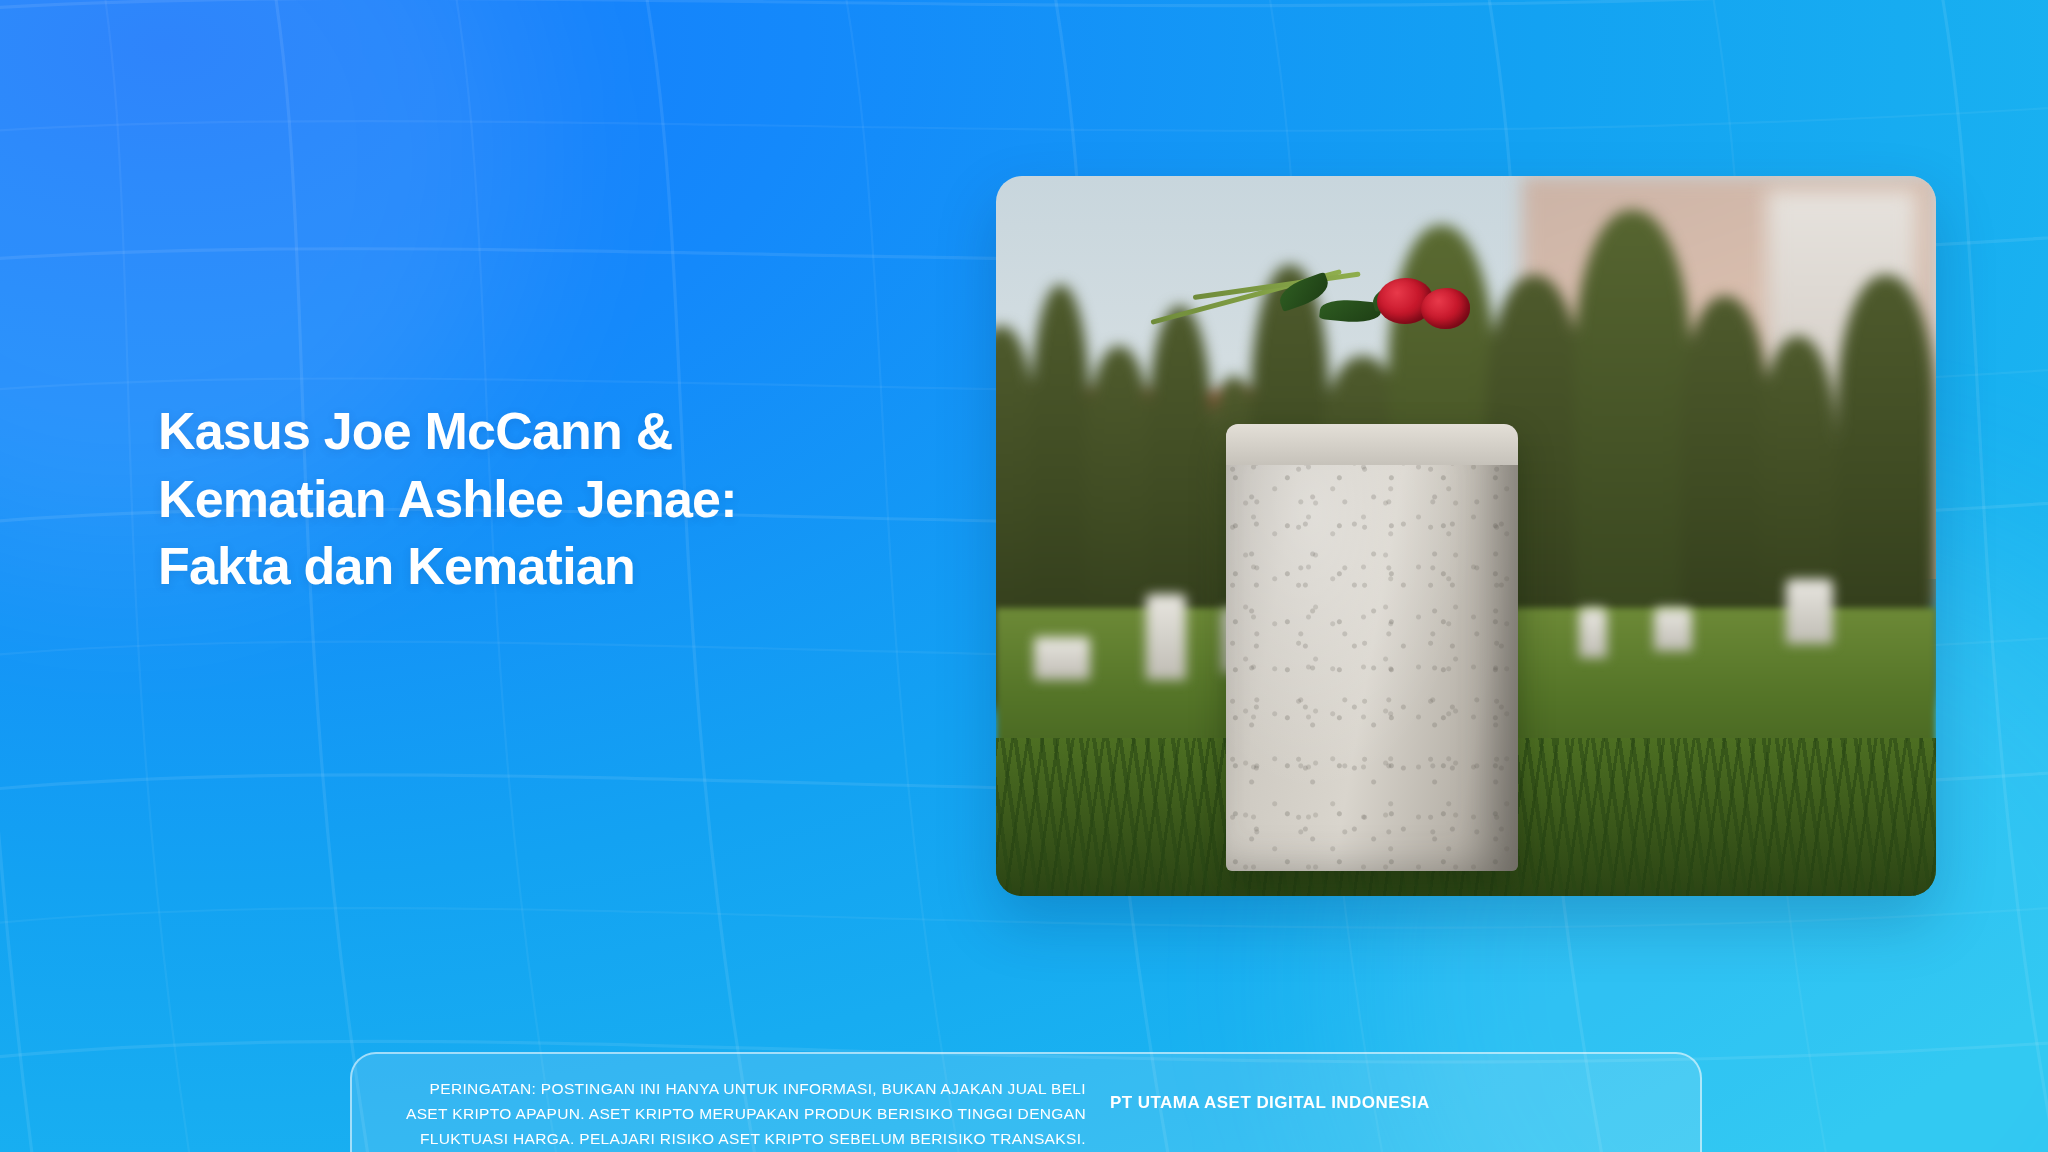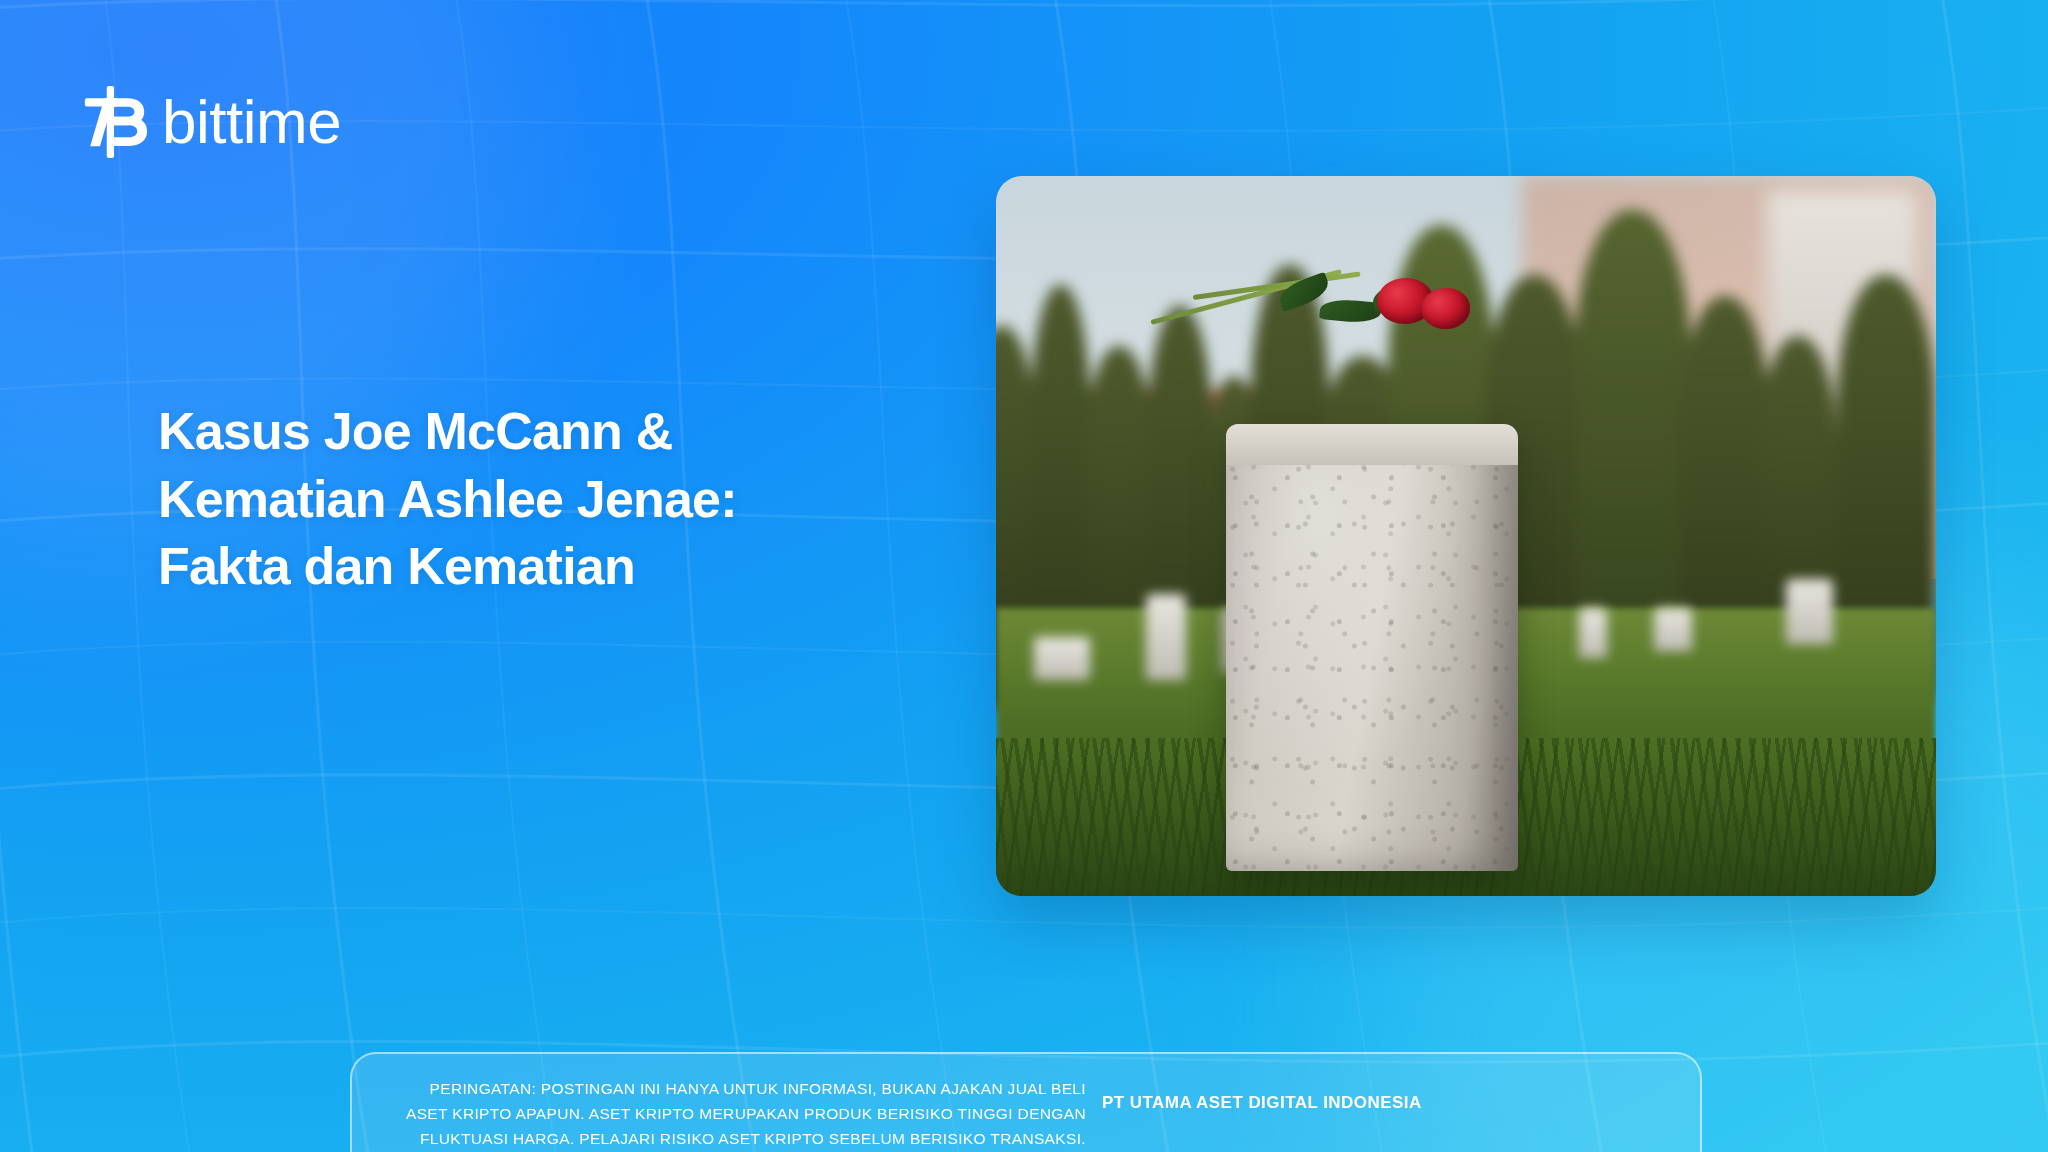--- a/index.html
+++ b/index.html
@@ -211,21 +211,21 @@
   .disc-left{
     flex:0 0 700px;
     color:#ffffff;
     font-size:15.5px;
     font-weight:400;
     line-height:1.62;
     letter-spacing:.35px;
   }
   .disc-left p{ white-space:nowrap;text-align:right; }
   .disc-right{
-    margin-left:16px;
+    margin-left:24px;
     color:#ffffff;
     font-size:17px;
     font-weight:700;
     line-height:1.58;
     letter-spacing:.45px;
     padding-top:14px;
   }
   .disc-right p{ white-space:nowrap; }
 </style>
 </head>
@@ -258,39 +258,20 @@
       <path class="thin" d="M -40 478 C 520 402, 1340 520, 2360 428"></path>
       <path d="M -40 612 C 520 530, 1340 656, 2360 562"></path>
       <path class="thin" d="M -40 748 C 520 660, 1340 792, 2360 698"></path>
       <path d="M -40 884 C 520 792, 1340 928, 2360 834"></path>
       <path class="thin" d="M -40 1020 C 520 924, 1340 1064, 2360 970"></path>
       <path d="M -40 1156 C 520 1056, 1340 1200, 2360 1106"></path>
       <path class="thin" d="M -40 1292 C 520 1188, 1340 1336, 2360 1242"></path>
     </svg>
   </div>
 
-  <div class="logo">
-    <svg class="logo-mark" viewBox="0 0 64 74" aria-hidden="true">
-      <g fill="#ffffff">
-
-        <rect x="22.5" y="0" width="7.5" height="74" rx="2"></rect>
-
-        <rect x="0" y="12.5" width="34" height="8.5" rx="2"></rect>
-
-        <path d="M 20 12.5 L 30 12.5 L 15.5 62 L 5.5 62 Z"></path>
-
-        <path d="M 30 12.5 L 44 12.5 C 54.5 12.5 61 18 61 26.4 C 61 34.8 54.5 40.3 44 40.3 L 30 40.3 L 30 31.6 L 43.2 31.6
-                 C 48 31.6 51 29.6 51 26.4 C 51 23.2 48 21.2 43.2 21.2 L 30 21.2 Z"></path>
-
-        <path d="M 30 31.6 L 46 31.6 C 57 31.6 64 37.6 64 46.6 C 64 55.7 57 61.6 46 61.6 L 30 61.6 L 30 52.8 L 45.2 52.8
-                 C 50.4 52.8 53.8 50.4 53.8 46.6 C 53.8 42.9 50.4 40.4 45.2 40.4 L 30 40.4 Z"></path>
-      </g>
-    </svg>
-    <span class="logo-word">bittime</span>
-  </div>
 
   <h1 class="headline">
     <span class="line">Kasus Joe McCann &amp;</span>
     <span class="line">Kematian Ashlee Jenae:</span>
     <span class="line">Fakta dan Kematian</span>
   </h1>
 
   <figure class="photo-frame">
     <div class="photo">
       <div class="ph-sky"></div>

